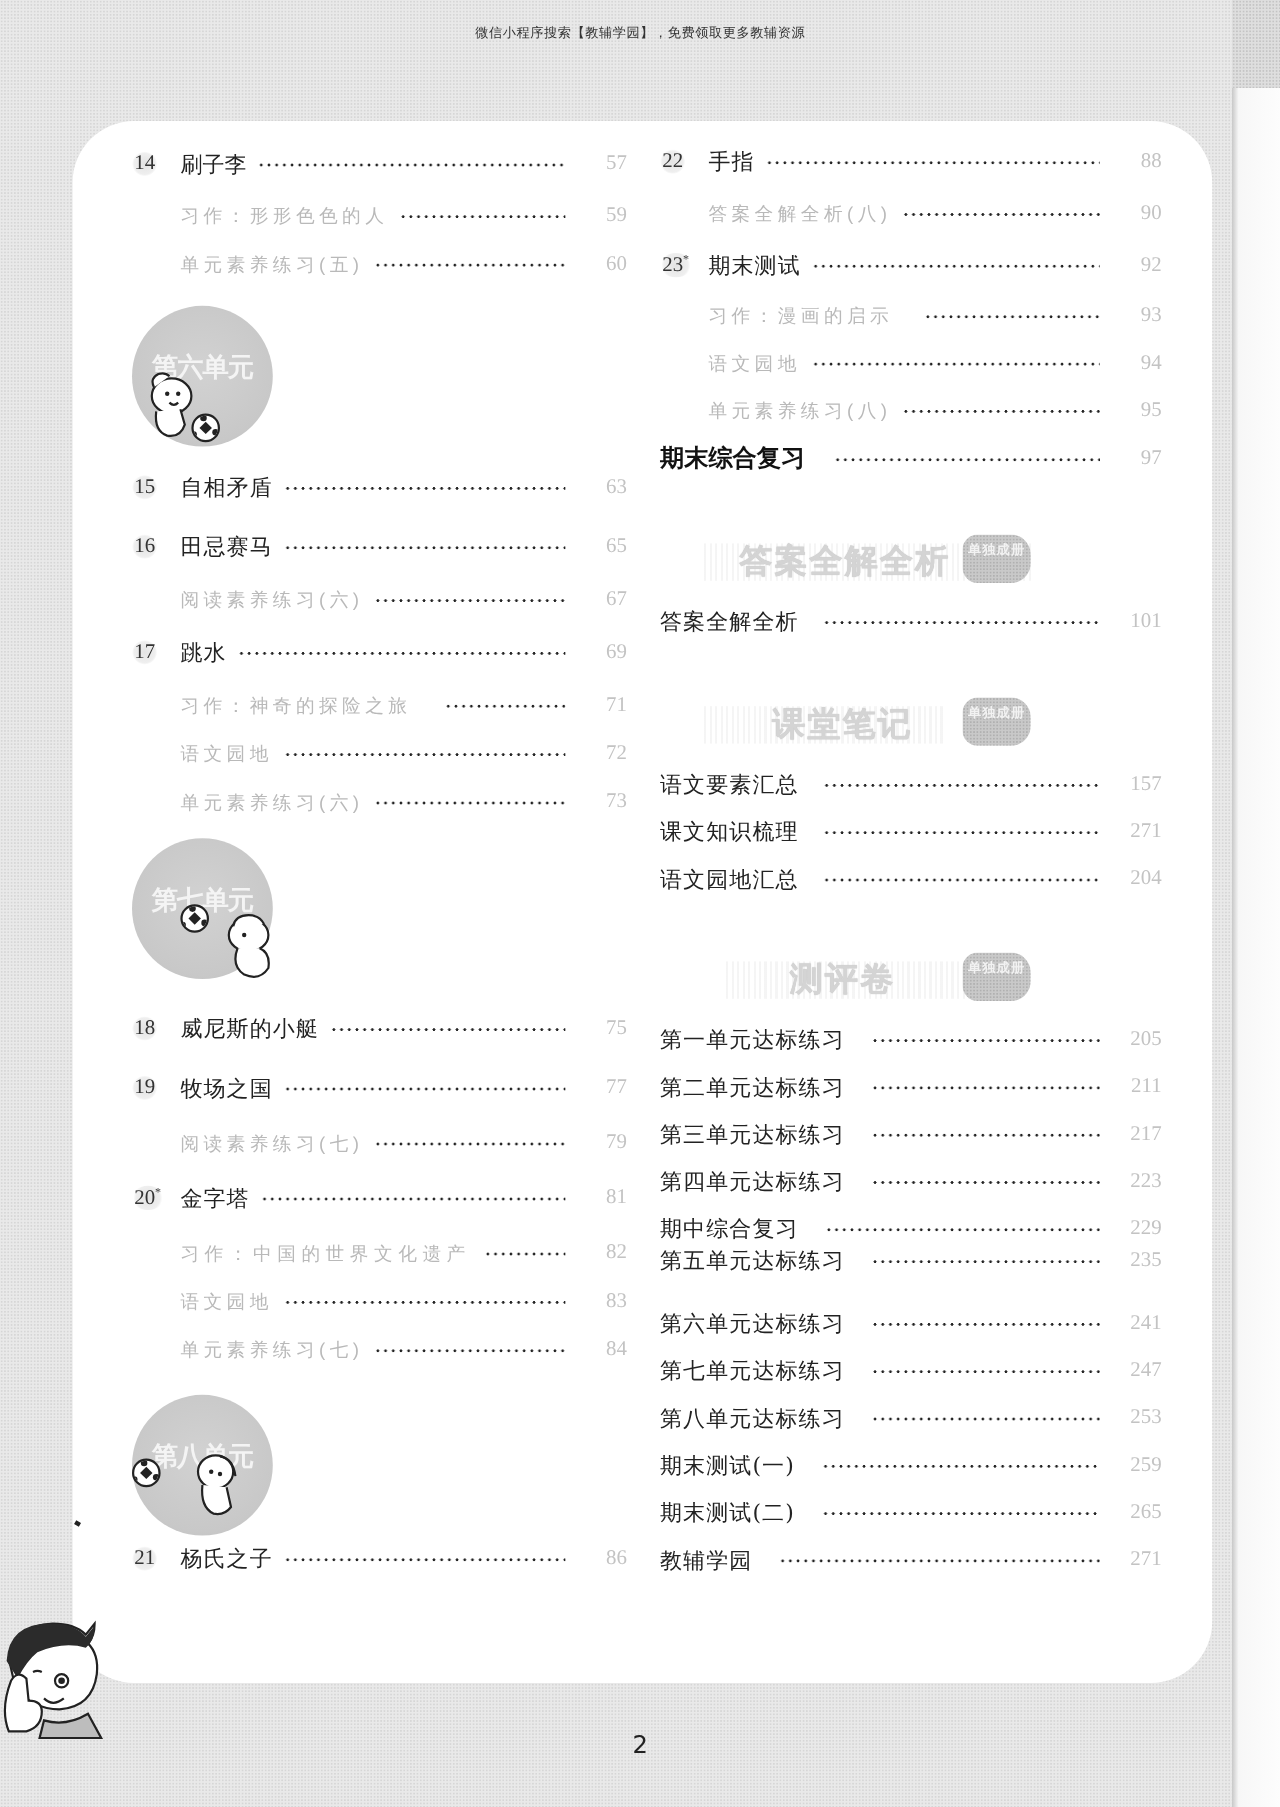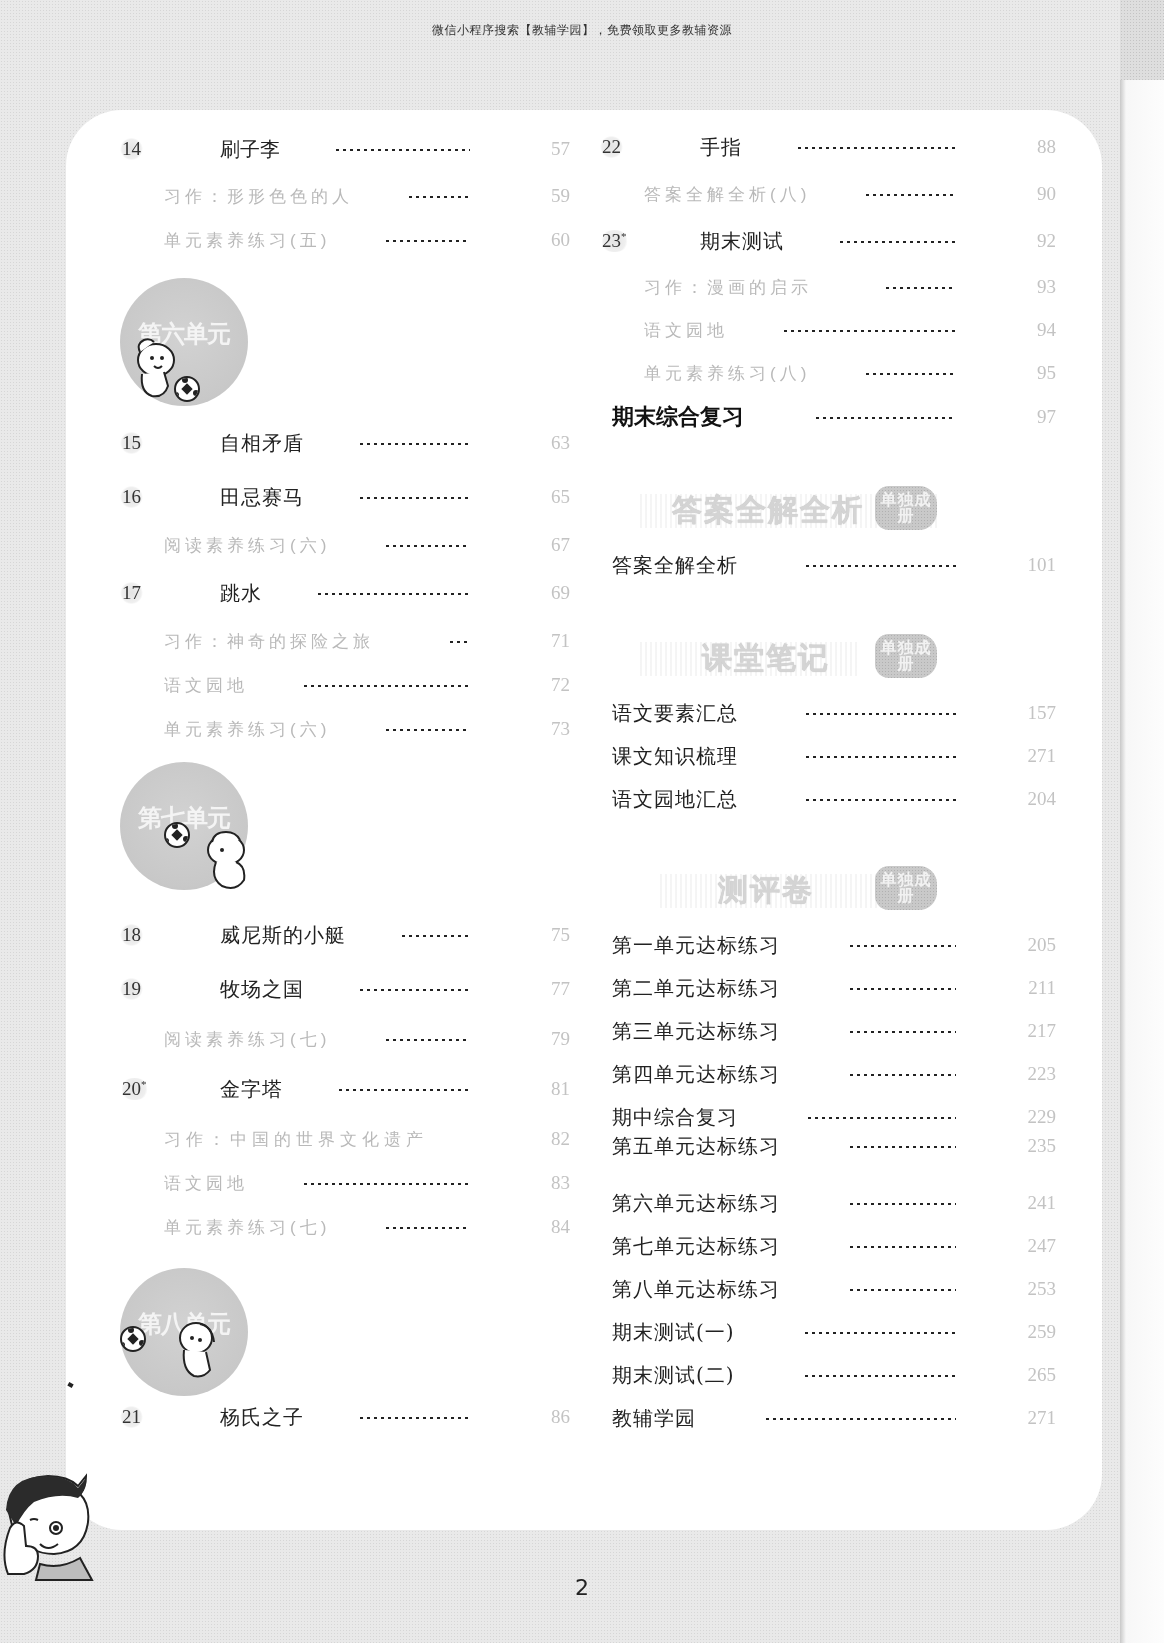--- a/index.html
+++ b/index.html
@@ -31,32 +31,32 @@
   .panel {
     position: absolute; left: 66px; top: 110px; width: 1036px; height: 1420px;
     background: #ffffff; border-radius: 56px;
   }
   .col { position: absolute; top: 0; }
   .col-left { left: 54px; width: 450px; }
   .col-right { left: 534px; width: 456px; }
 
   .row {
     position: absolute; left: 0; right: 0; height: 30px;
-    display: flex; align-items: center; gap: 44px;
+    display: flex; align-items: center;
   }
   .num {
     width: 44px; font-size: 19px; color: #333;
     font-family: "Liberation Serif", "DejaVu Serif", serif;
   }
   .num .badge {
     display: inline-block; padding: 0 2px; border-radius: 50%;
     background: radial-gradient(circle, #e3e3e3 0%, #efefef 60%, transparent 72%);
   }
   .num sup { font-size: 11px; }
-  .title { font-size: 20px; color: #222; white-space: nowrap; margin-left: 12px; }
+  .title { font-size: 20px; color: #222; white-space: nowrap; }
   .title.sub { color: #b9b9b9; font-size: 17px; letter-spacing: 4px; font-family: Liberation Sans, sans-serif; }
   .title.sub-indent { margin-left: 44px; }
   .title.big { font-family: "DejaVu Sans", "Liberation Sans", sans-serif; font-size: 22px; font-weight: bold; color: #111; }
   .title.plain { letter-spacing: 1px; }
   .dots {
     flex: 1; margin: 0 10px; height: 4px;
     background-image: radial-gradient(circle, #222 1.2px, transparent 1.5px);
     background-size: 7px 4px; background-repeat: repeat-x;
     align-self: center; position: relative; top: 1px;
   }
@@ -101,21 +101,21 @@
   .section-title {
     position: absolute; top: 4px;
     font-family: "DejaVu Sans", sans-serif; font-weight: bold; font-size: 30px;
     color: #d4d4d4; letter-spacing: 2px; text-shadow: 0 0 1px #bbb;
   }
   .section-badge {
     position: absolute; top: 0; width: 62px; height: 44px; border-radius: 14px 18px 18px 14px;
     background: #c9c9c9;
     background-image: radial-gradient(#b0b0b0 0.8px, transparent 1px);
     background-size: 3px 3px;
-    color: #f2f2f2; font-family: "DejaVu Sans", sans-serif; font-size: 16px; font-weight: bold;
+    color: #f2f2f2; font-family: "DejaVu Sans", sans-serif; font-size: 12px; font-weight: bold;
     text-align: center; line-height: 16px; padding-top: 6px; letter-spacing: 1px;
   }
 
   .boy { position: absolute; left: 0; top: 1468px; width: 100px; height: 115px; }
   .page-number {
     position: absolute; top: 1575px; left: 0; width: 1164px; text-align: center;
     font-family: "DejaVu Sans", "Liberation Sans", sans-serif; font-size: 22px; color: #222;
   }
   .speck { position: absolute; left: 68px; top: 1383px; width: 5px; height: 4px; background: #222; transform: rotate(30deg); }
 </style>

